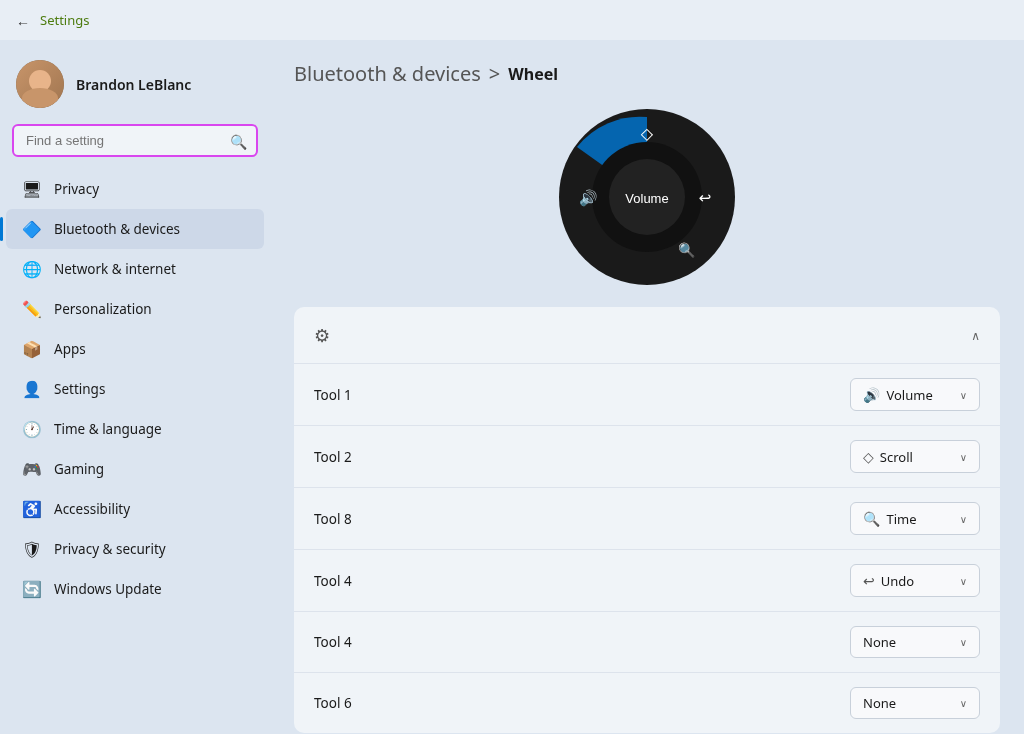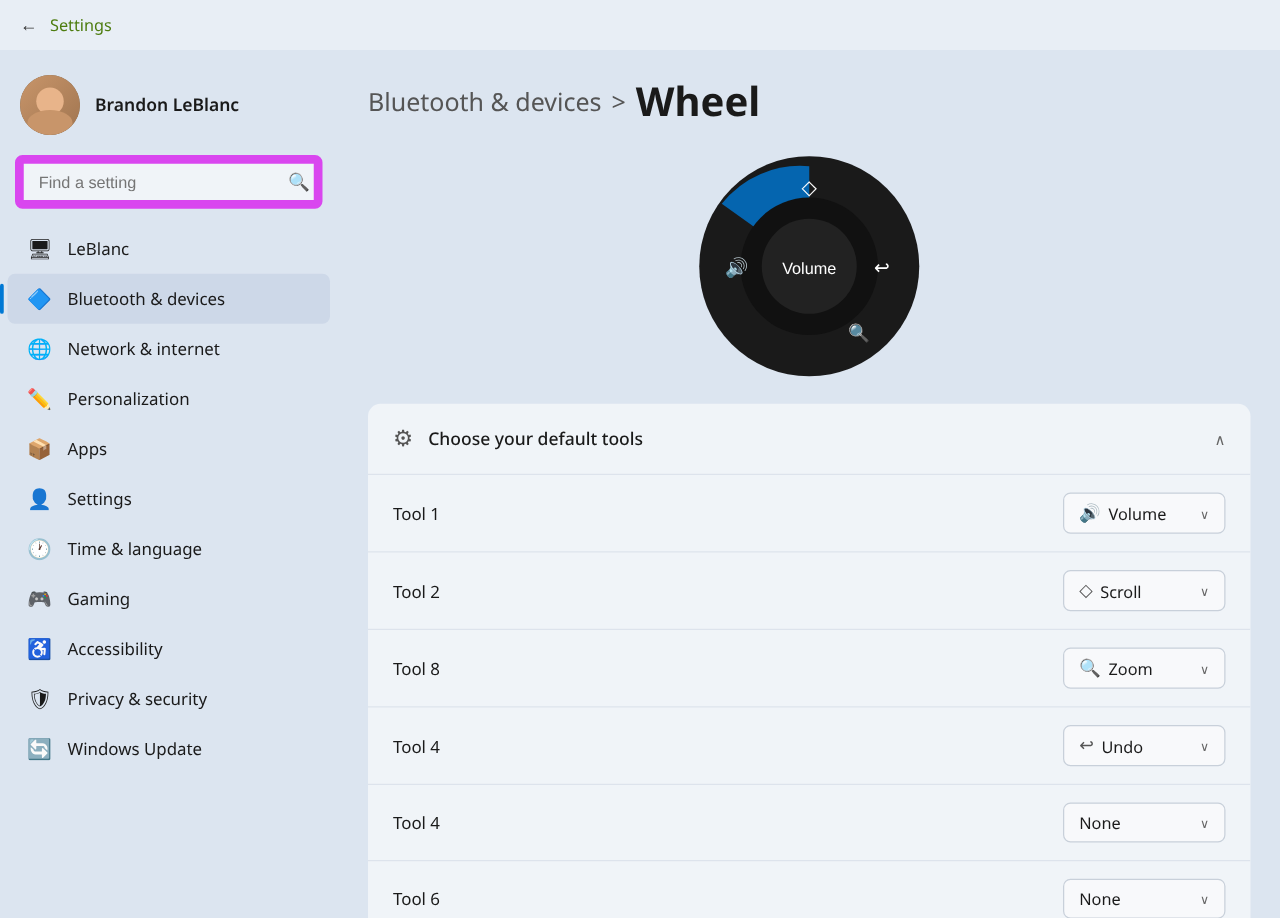--- a/index.html
+++ b/index.html
@@ -100,21 +100,21 @@
       color: #1a1a1a;
     }
     .search-box {
       margin: 0 12px 12px 12px;
       position: relative;
     }
     .search-input {
       width: 100%;
       padding: 7px 36px 7px 12px;
       border-radius: 6px;
-      border: 7px solid #d946ef;
+      border: 2px solid #d946ef;
       background: #f0f4f8;
       font-size: 13px;
       color: #333;
       outline: none;
     }
     .search-icon {
       position: absolute;
       right: 10px;
       top: 50%;
       transform: translateY(-50%);
@@ -165,21 +165,21 @@
     }
     .breadcrumb {
       font-size: 20px;
       color: #555;
       margin-bottom: 20px;
       display: flex;
       align-items: center;
       gap: 8px;
     }
     .breadcrumb .page-title {
-      font-size: 32px;
+      font-size: 16px;
       font-weight: 700;
       color: #1a1a1a;
     }
     .breadcrumb .parent {
       font-weight: 400;
       color: #555;
       font-size: 20px;
     }
     
     .wheel-diagram {
@@ -282,21 +282,21 @@
       <span class="user-name">Brandon LeBlanc</span>
     </div>
 
     <div class="search-box">
       <input class="search-input" type="text" placeholder="Find a setting" style="">
       <span class="search-icon">🔍</span>
     </div>
 
     <div class="nav-item">
       <span class="nav-icon">🖥</span>
-      <span>LeBlanc</span>
+      <span>Privacy</span>
     </div>
     <div class="nav-item active">
       <span class="nav-icon" style="color:#0078d4;">🔷</span>
       <span>Bluetooth &amp; devices</span>
     </div>
     <div class="nav-item">
       <span class="nav-icon">🌐</span>
       <span>Network &amp; internet</span>
     </div>
     <div class="nav-item">
@@ -362,21 +362,20 @@
 
           <text x="130" y="148" text-anchor="middle" fill="white" font-size="14">🔍</text>
         </svg>
       </div>
     </div>
 
     <div class="settings-card">
       <div class="card-header">
         <div class="card-header-left">
           <span class="card-header-icon">⚙</span>
-          <span>Choose your default tools</span>
         </div>
         <span class="collapse-icon">∧</span>
       </div>
       <div class="card-body">
 
         <div class="tool-row">
           <span class="tool-label">Tool 1</span>
           <div class="tool-select">
             <div class="tool-select-inner">
               <span class="tool-select-icon">🔊</span>
@@ -395,21 +394,21 @@
             </div>
             <span class="chevron-down">∨</span>
           </div>
         </div>
 
         <div class="tool-row">
           <span class="tool-label">Tool 8</span>
           <div class="tool-select">
             <div class="tool-select-inner">
               <span class="tool-select-icon">🔍</span>
-              <span>Zoom</span>
+              <span>Time</span>
             </div>
             <span class="chevron-down">∨</span>
           </div>
         </div>
 
         <div class="tool-row">
           <span class="tool-label">Tool 4</span>
           <div class="tool-select">
             <div class="tool-select-inner">
               <span class="tool-select-icon">↩</span>

